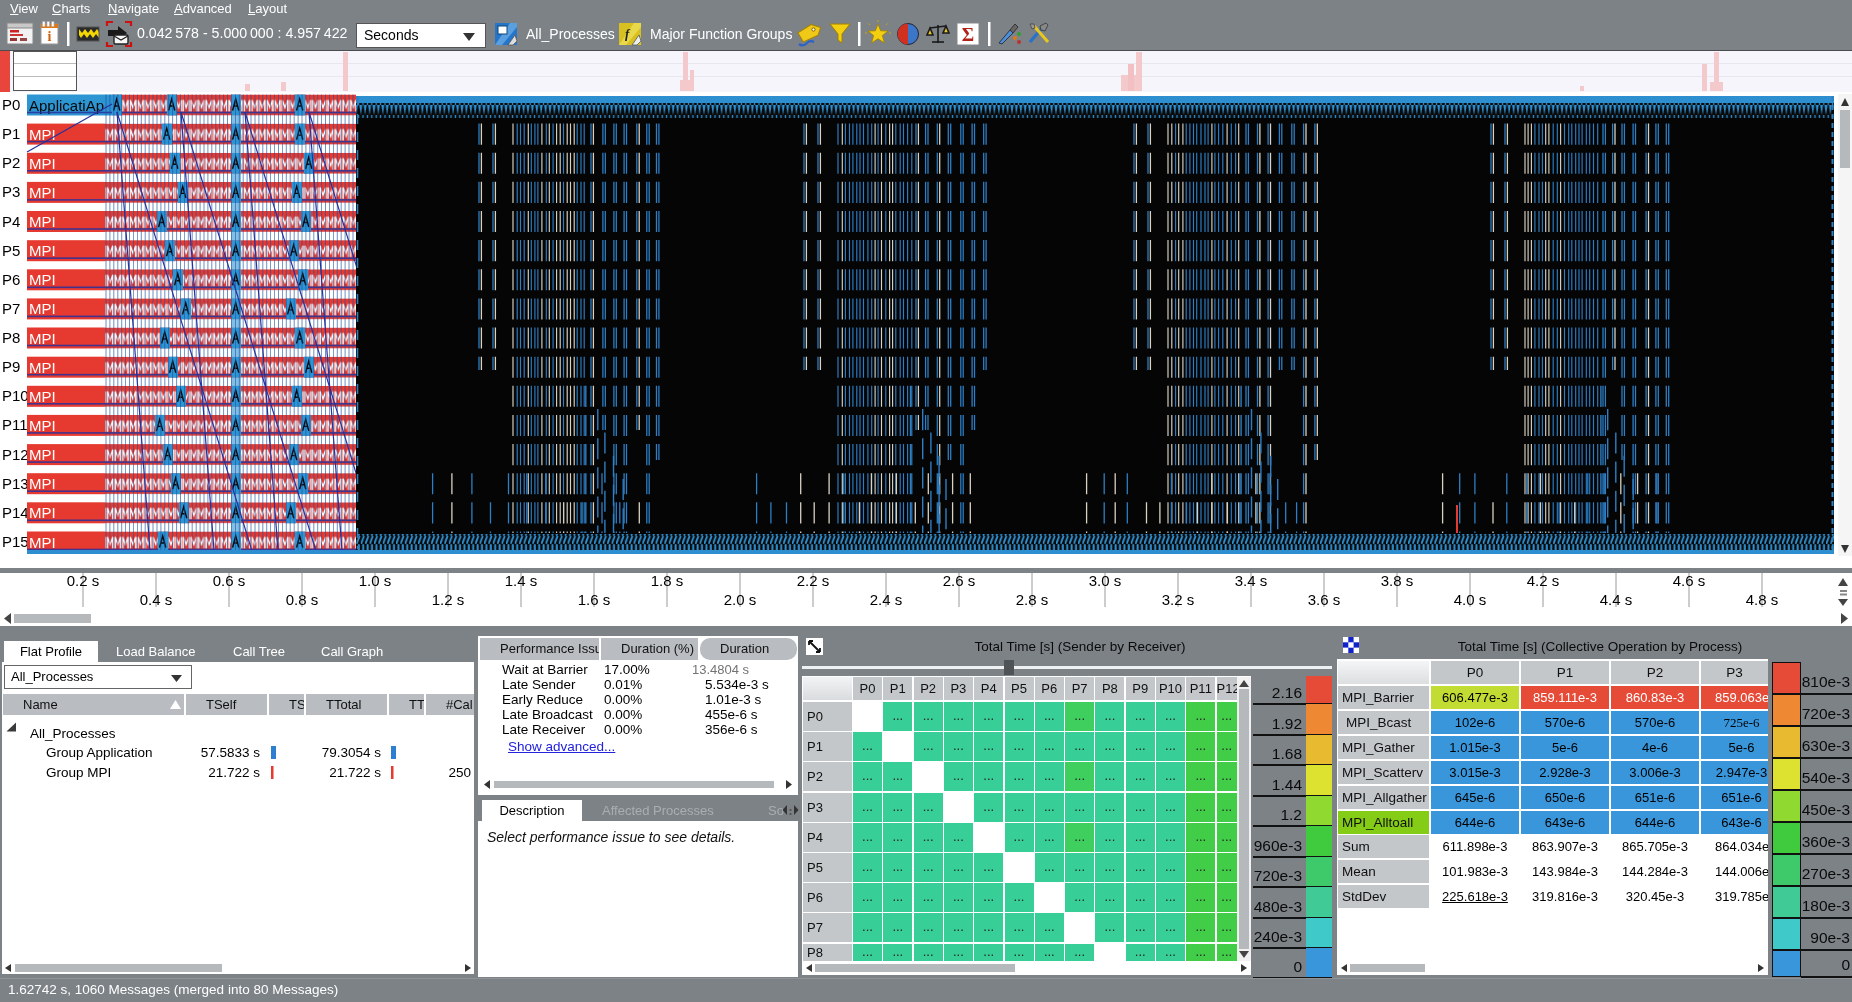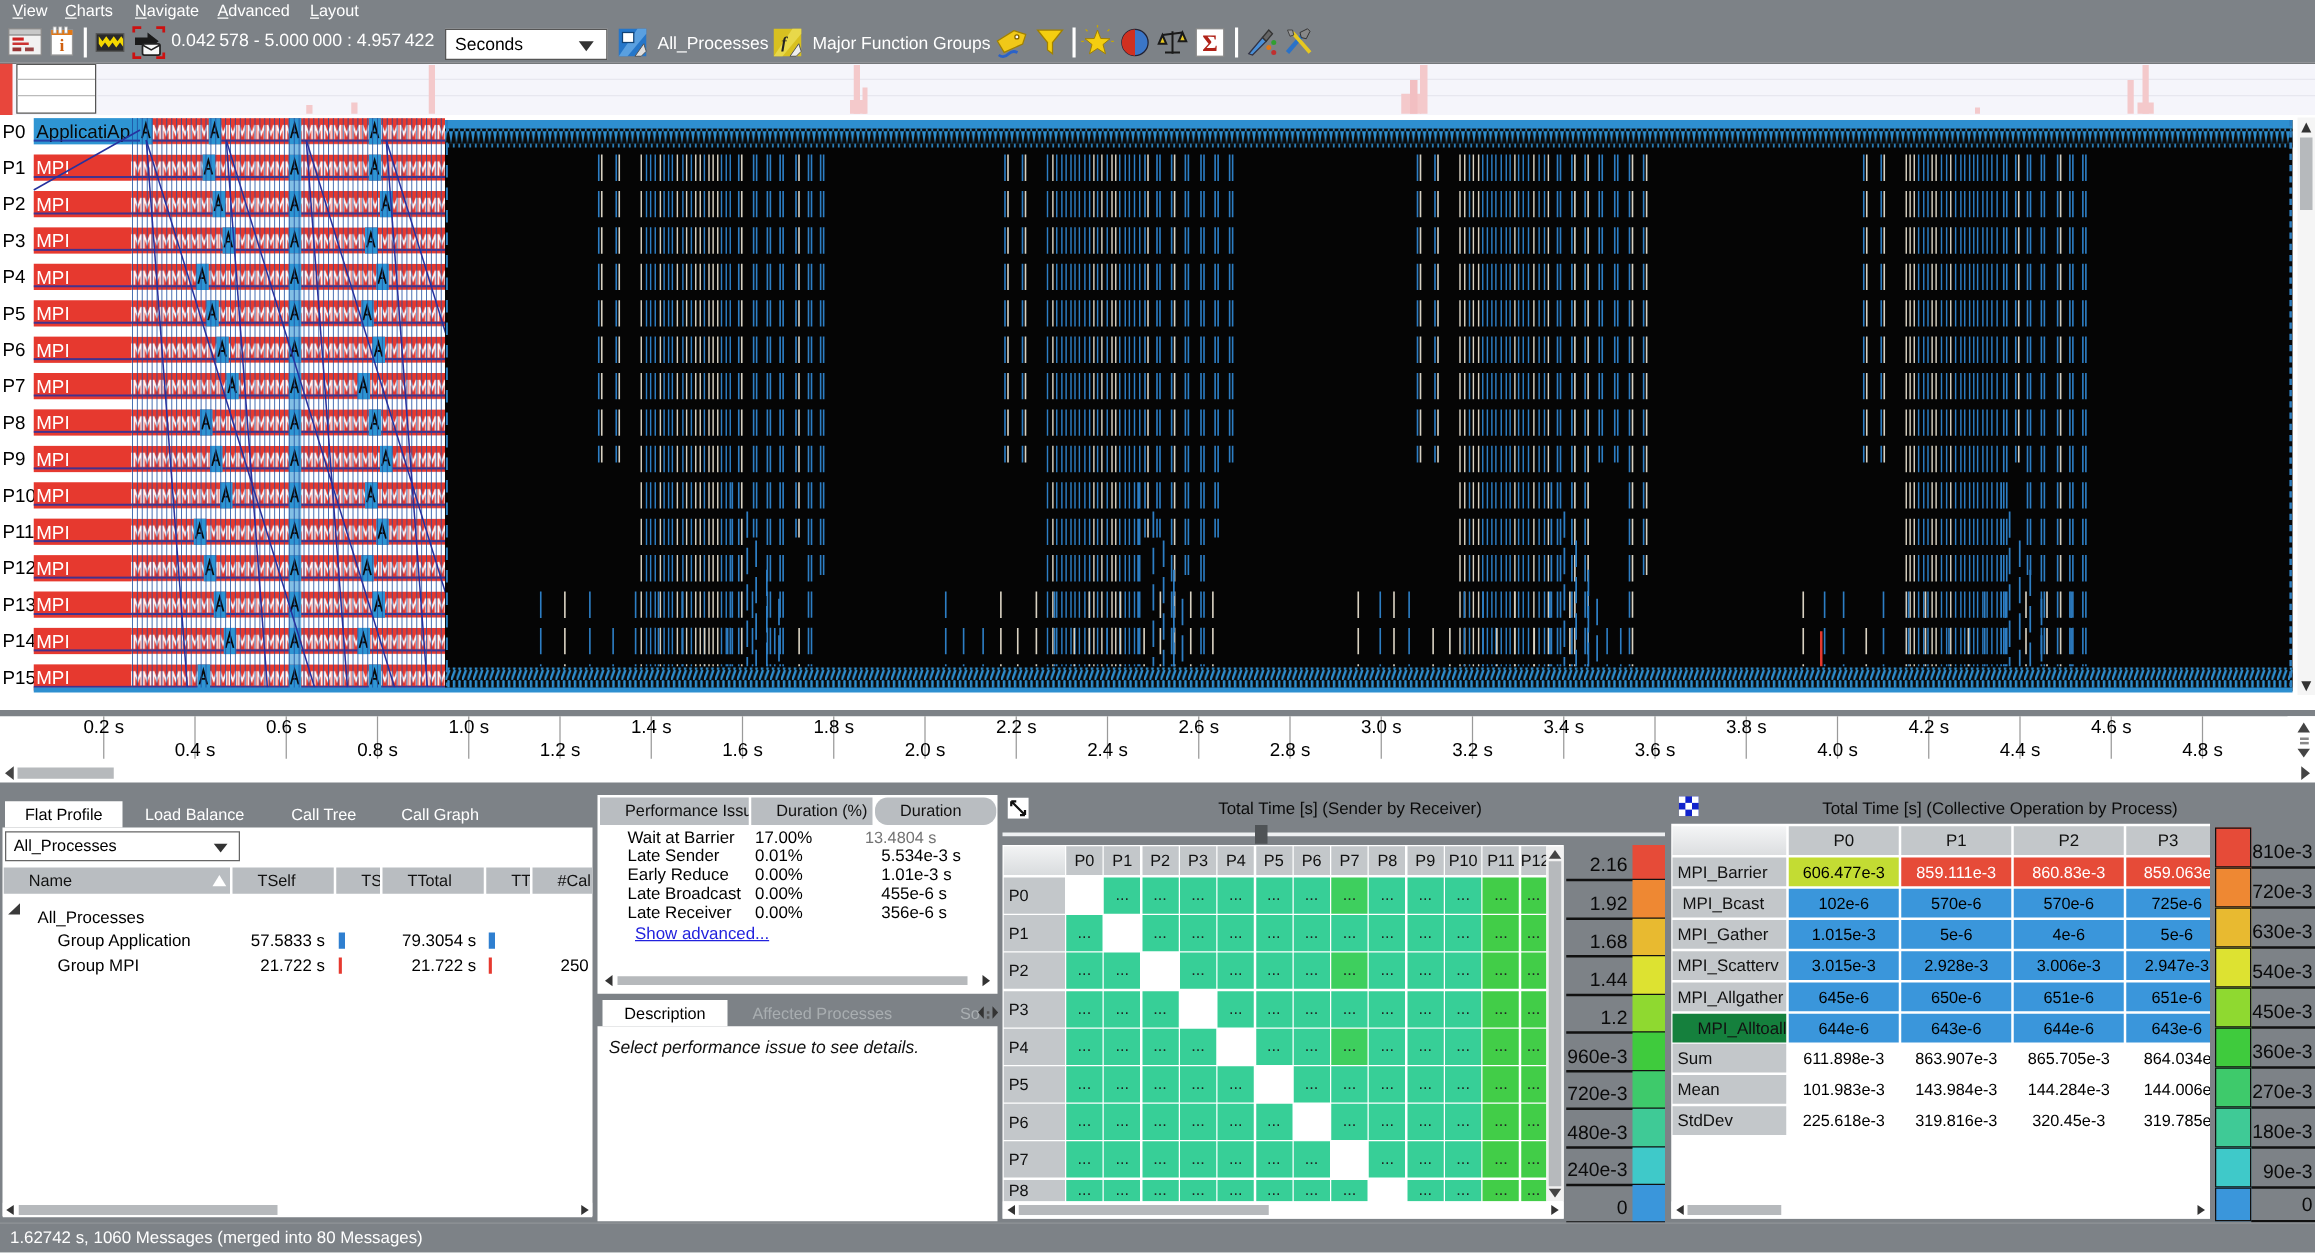--- a/index.html
+++ b/index.html
@@ -1007,53 +1007,53 @@
 <div class="abs" style="left:1701px;top:661px;width:67px;height:23px;background:#c3c7ca;color:#111;font-size:13.5px;text-align:center;line-height:23px;">P3</div>
 <div class="abs" style="left:1338px;top:686px;width:91px;height:23px;background:#c3c7ca;color:#111;font-size:13.5px;padding-left:4px;line-height:23px;">MPI_Barrier</div>
 <div class="abs cellnum" style="left:1431px;top:686px;width:88px;height:23px;background:#c3dc33;color:#000;">606.477e-3</div>
 <div class="abs cellnum" style="left:1521px;top:686px;width:88px;height:23px;background:#e64b38;color:#fff;">859.111e-3</div>
 <div class="abs cellnum" style="left:1611px;top:686px;width:88px;height:23px;background:#e64b38;color:#fff;">860.83e-3</div>
 <div class="abs cellnum" style="left:1701px;top:686px;width:67px;height:23px;background:#e64b38;color:#fff;text-indent:14px;">859.063e-3</div>
 <div class="abs" style="left:1338px;top:710.9px;width:91px;height:23px;background:#c3c7ca;color:#111;font-size:13.5px;padding-left:8px;line-height:23px;">MPI_Bcast</div>
 <div class="abs cellnum" style="left:1431px;top:710.9px;width:88px;height:23px;background:#3a96db;color:#000;">102e-6</div>
 <div class="abs cellnum" style="left:1521px;top:710.9px;width:88px;height:23px;background:#3a96db;color:#000;">570e-6</div>
 <div class="abs cellnum" style="left:1611px;top:710.9px;width:88px;height:23px;background:#3a96db;color:#000;">570e-6</div>
-<div class="abs cellnum" style="left:1701px;top:710.9px;width:67px;height:23px;background:#3a96db;color:#000;text-indent:14px;">725e-6</div>
+<div class="abs cellnum" style="left:1701px;top:710.9px;width:67px;height:23px;background:#3a96db;color:#000;text-indent:14px;font-family:Liberation Serif, serif;">725e-6</div>
 <div class="abs" style="left:1338px;top:735.8px;width:91px;height:23px;background:#c3c7ca;color:#111;font-size:13.5px;padding-left:4px;line-height:23px;">MPI_Gather</div>
 <div class="abs cellnum" style="left:1431px;top:735.8px;width:88px;height:23px;background:#3a96db;color:#000;">1.015e-3</div>
 <div class="abs cellnum" style="left:1521px;top:735.8px;width:88px;height:23px;background:#3a96db;color:#000;">5e-6</div>
 <div class="abs cellnum" style="left:1611px;top:735.8px;width:88px;height:23px;background:#3a96db;color:#000;">4e-6</div>
 <div class="abs cellnum" style="left:1701px;top:735.8px;width:67px;height:23px;background:#3a96db;color:#000;text-indent:14px;">5e-6</div>
 <div class="abs" style="left:1338px;top:760.6999999999999px;width:91px;height:23px;background:#c3c7ca;color:#111;font-size:13.5px;padding-left:4px;line-height:23px;">MPI_Scatterv</div>
 <div class="abs cellnum" style="left:1431px;top:760.6999999999999px;width:88px;height:23px;background:#3a96db;color:#000;">3.015e-3</div>
 <div class="abs cellnum" style="left:1521px;top:760.6999999999999px;width:88px;height:23px;background:#3a96db;color:#000;">2.928e-3</div>
 <div class="abs cellnum" style="left:1611px;top:760.6999999999999px;width:88px;height:23px;background:#3a96db;color:#000;">3.006e-3</div>
 <div class="abs cellnum" style="left:1701px;top:760.6999999999999px;width:67px;height:23px;background:#3a96db;color:#000;text-indent:14px;">2.947e-3</div>
 <div class="abs" style="left:1338px;top:785.5999999999999px;width:91px;height:23px;background:#c3c7ca;color:#111;font-size:13.5px;padding-left:4px;line-height:23px;">MPI_Allgather</div>
 <div class="abs cellnum" style="left:1431px;top:785.5999999999999px;width:88px;height:23px;background:#3a96db;color:#000;">645e-6</div>
 <div class="abs cellnum" style="left:1521px;top:785.5999999999999px;width:88px;height:23px;background:#3a96db;color:#000;">650e-6</div>
 <div class="abs cellnum" style="left:1611px;top:785.5999999999999px;width:88px;height:23px;background:#3a96db;color:#000;">651e-6</div>
 <div class="abs cellnum" style="left:1701px;top:785.5999999999999px;width:67px;height:23px;background:#3a96db;color:#000;text-indent:14px;">651e-6</div>
-<div class="abs" style="left:1338px;top:810.4999999999999px;width:91px;height:23px;background:#15803d;color:#111;font-size:13.5px;padding-left:20px;line-height:23px;">MPI_Alltoall</div>
+<div class="abs" style="left:1338px;top:810.4999999999999px;width:91px;height:23px;background:#84cc16;color:#111;font-size:13.5px;padding-left:4px;line-height:23px;">MPI_Alltoall</div>
 <div class="abs cellnum" style="left:1431px;top:810.4999999999999px;width:88px;height:23px;background:#3a96db;color:#000;">644e-6</div>
 <div class="abs cellnum" style="left:1521px;top:810.4999999999999px;width:88px;height:23px;background:#3a96db;color:#000;">643e-6</div>
 <div class="abs cellnum" style="left:1611px;top:810.4999999999999px;width:88px;height:23px;background:#3a96db;color:#000;">644e-6</div>
 <div class="abs cellnum" style="left:1701px;top:810.4999999999999px;width:67px;height:23px;background:#3a96db;color:#000;text-indent:14px;">643e-6</div>
 <div class="abs" style="left:1338px;top:835.3999999999999px;width:91px;height:23px;background:#c3c7ca;color:#111;font-size:13.5px;padding-left:4px;line-height:23px;">Sum</div>
 <div class="abs cellnum" style="left:1431px;top:835.3999999999999px;width:88px;height:23px;background:#fff;color:#000;">611.898e-3</div>
 <div class="abs cellnum" style="left:1521px;top:835.3999999999999px;width:88px;height:23px;background:#fff;color:#000;">863.907e-3</div>
 <div class="abs cellnum" style="left:1611px;top:835.3999999999999px;width:88px;height:23px;background:#fff;color:#000;">865.705e-3</div>
 <div class="abs cellnum" style="left:1701px;top:835.3999999999999px;width:67px;height:23px;background:#fff;color:#000;text-indent:14px;">864.034e-3</div>
 <div class="abs" style="left:1338px;top:860.2999999999998px;width:91px;height:23px;background:#c3c7ca;color:#111;font-size:13.5px;padding-left:4px;line-height:23px;">Mean</div>
 <div class="abs cellnum" style="left:1431px;top:860.2999999999998px;width:88px;height:23px;background:#fff;color:#000;">101.983e-3</div>
 <div class="abs cellnum" style="left:1521px;top:860.2999999999998px;width:88px;height:23px;background:#fff;color:#000;">143.984e-3</div>
 <div class="abs cellnum" style="left:1611px;top:860.2999999999998px;width:88px;height:23px;background:#fff;color:#000;">144.284e-3</div>
 <div class="abs cellnum" style="left:1701px;top:860.2999999999998px;width:67px;height:23px;background:#fff;color:#000;text-indent:14px;">144.006e-3</div>
 <div class="abs" style="left:1338px;top:885.1999999999998px;width:91px;height:23px;background:#c3c7ca;color:#111;font-size:13.5px;padding-left:4px;line-height:23px;">StdDev</div>
-<div class="abs cellnum" style="left:1431px;top:885.1999999999998px;width:88px;height:23px;background:#fff;color:#000;">225.618e-3</div>
+<div class="abs cellnum" style="left:1431px;top:885.1999999999998px;width:88px;height:23px;background:#fff;color:#000;text-decoration:underline;">225.618e-3</div>
 <div class="abs cellnum" style="left:1521px;top:885.1999999999998px;width:88px;height:23px;background:#fff;color:#000;">319.816e-3</div>
 <div class="abs cellnum" style="left:1611px;top:885.1999999999998px;width:88px;height:23px;background:#fff;color:#000;">320.45e-3</div>
 <div class="abs cellnum" style="left:1701px;top:885.1999999999998px;width:67px;height:23px;background:#fff;color:#000;text-indent:14px;">319.785e-3</div>
 <svg class="abs" style="left:1337px;top:961px;" width="431" height="14">
     <rect width="431" height="14" fill="#fff"></rect>
     <path d="M4 7 L10 3 L10 11 Z" fill="#333"></path>
     <path d="M427 7 L421 3 L421 11 Z" fill="#333"></path>
     <rect x="13" y="3" width="75" height="8" fill="#b6b9bc"></rect>
   </svg>
 <div class="abs" style="left:1772px;top:662px;width:29px;height:32px;background:#e64b38;border:1.5px solid #111;"></div>

